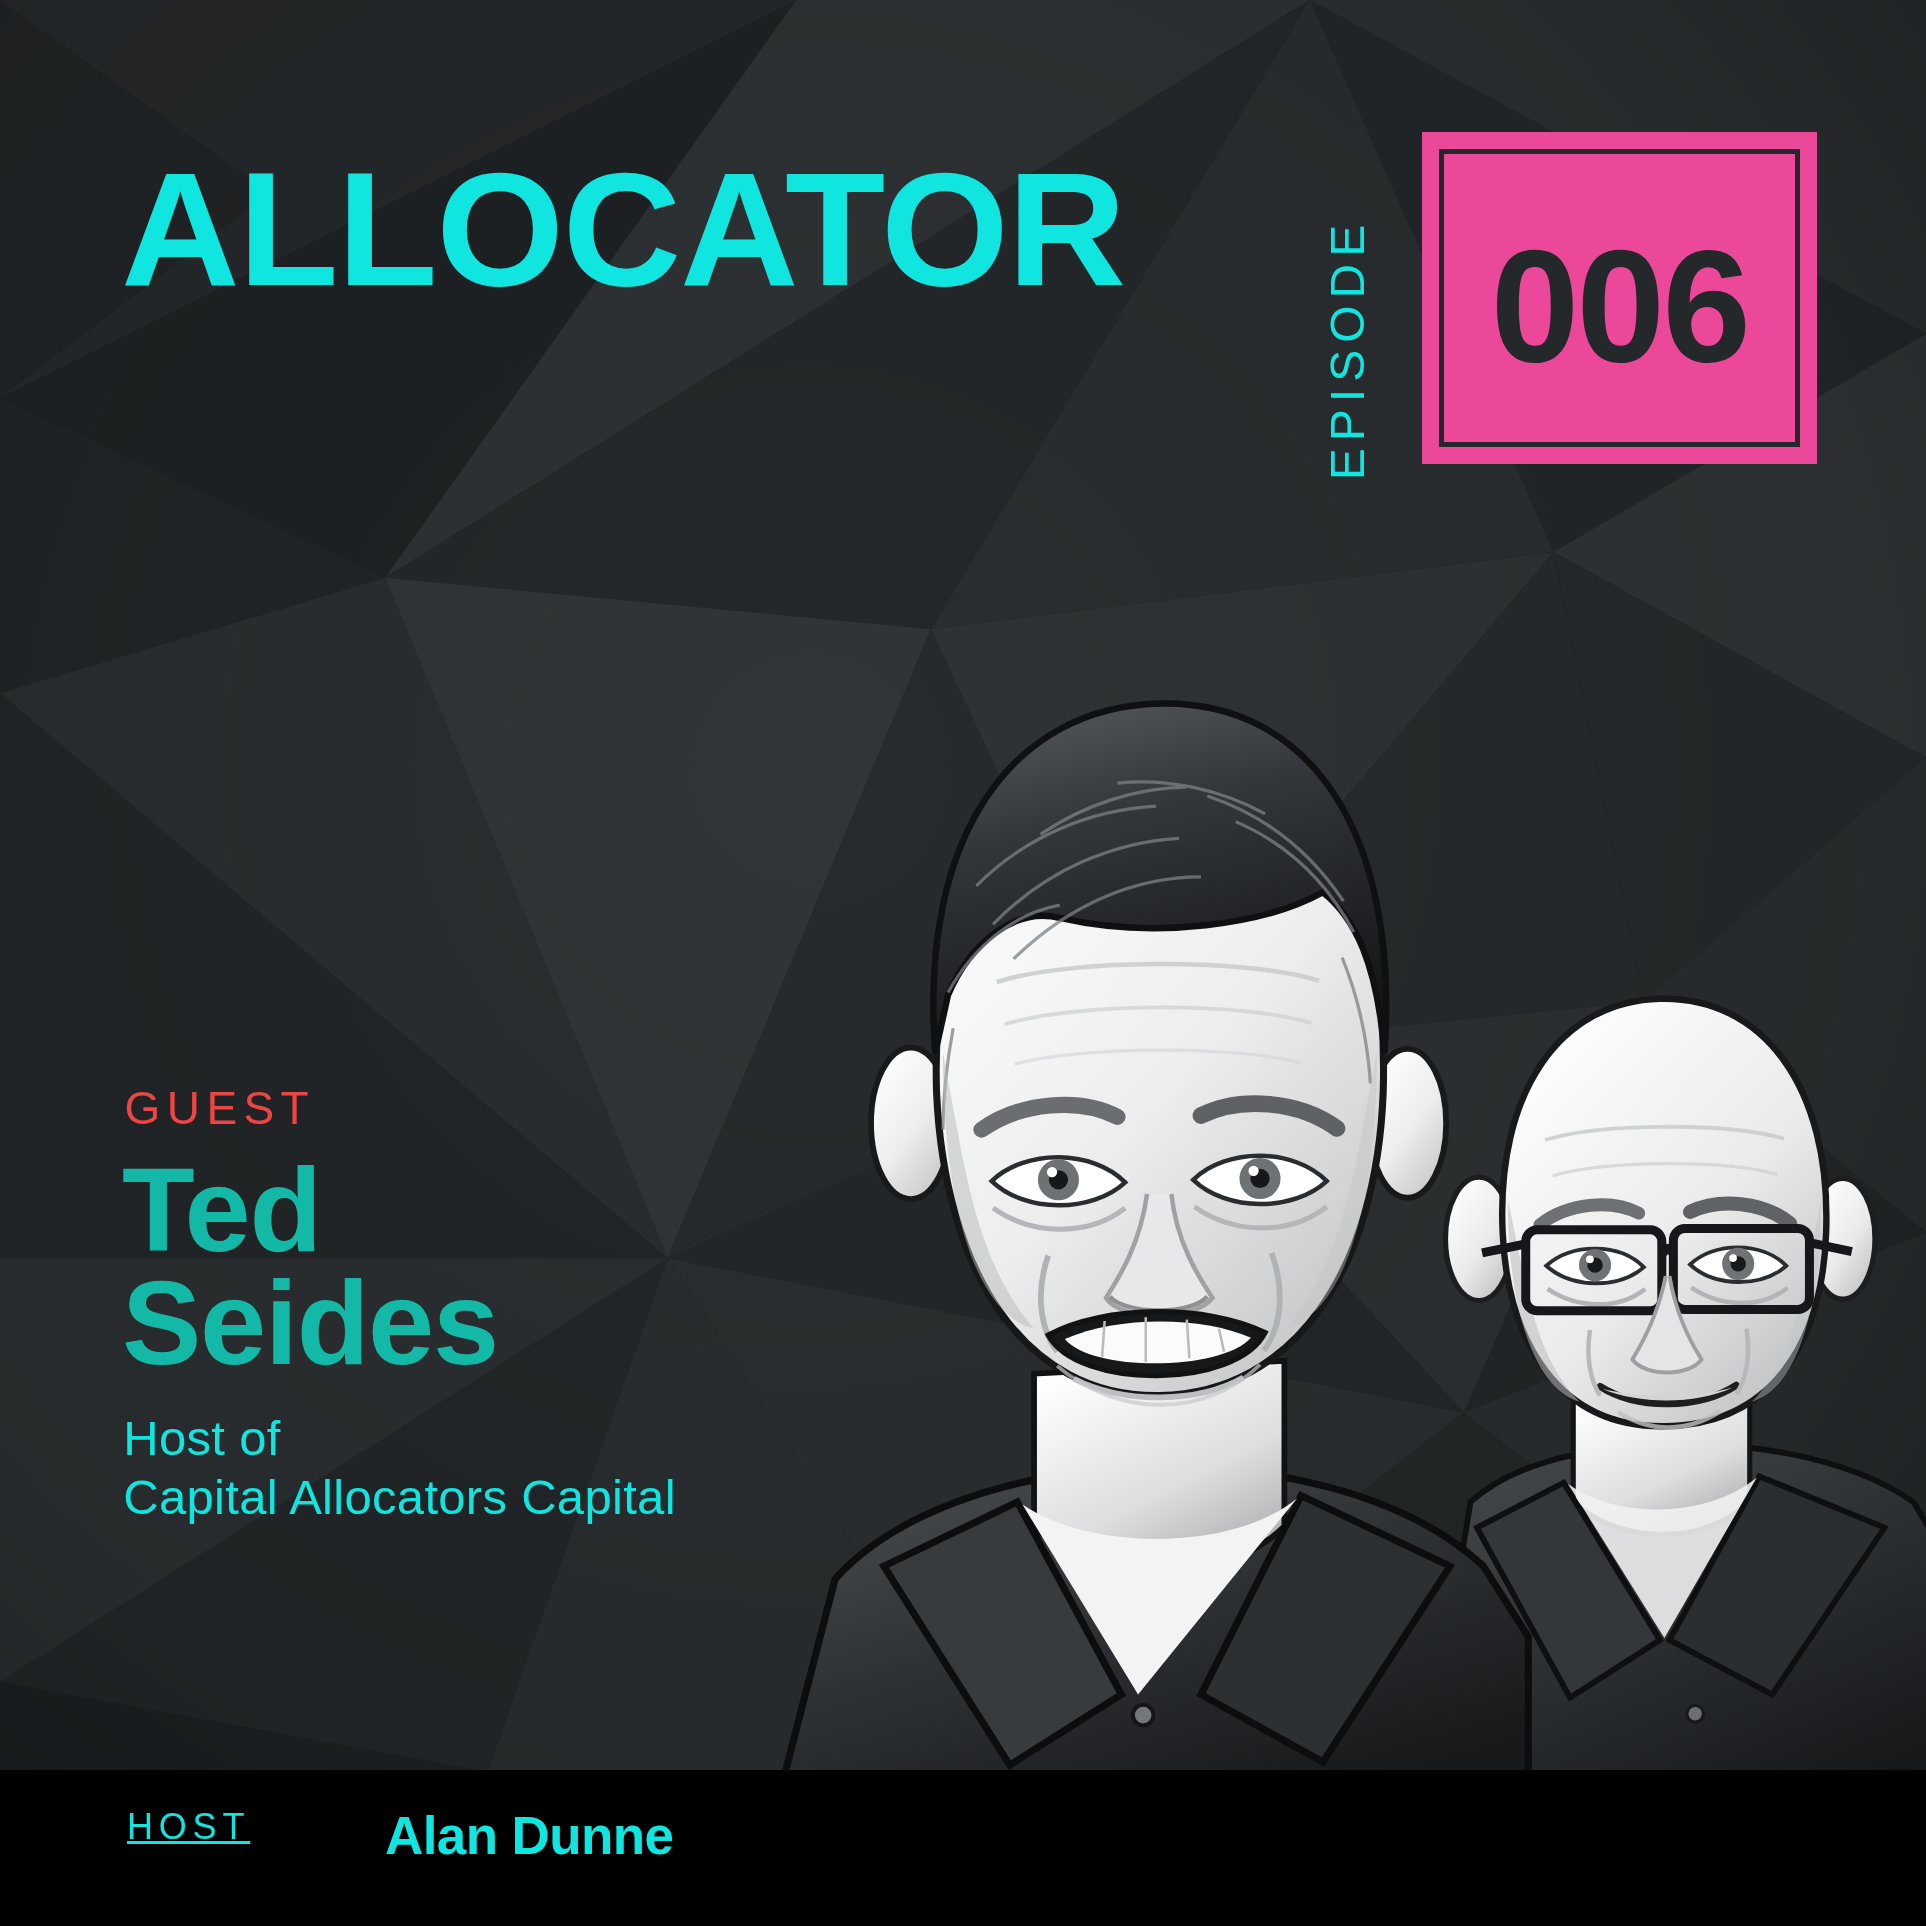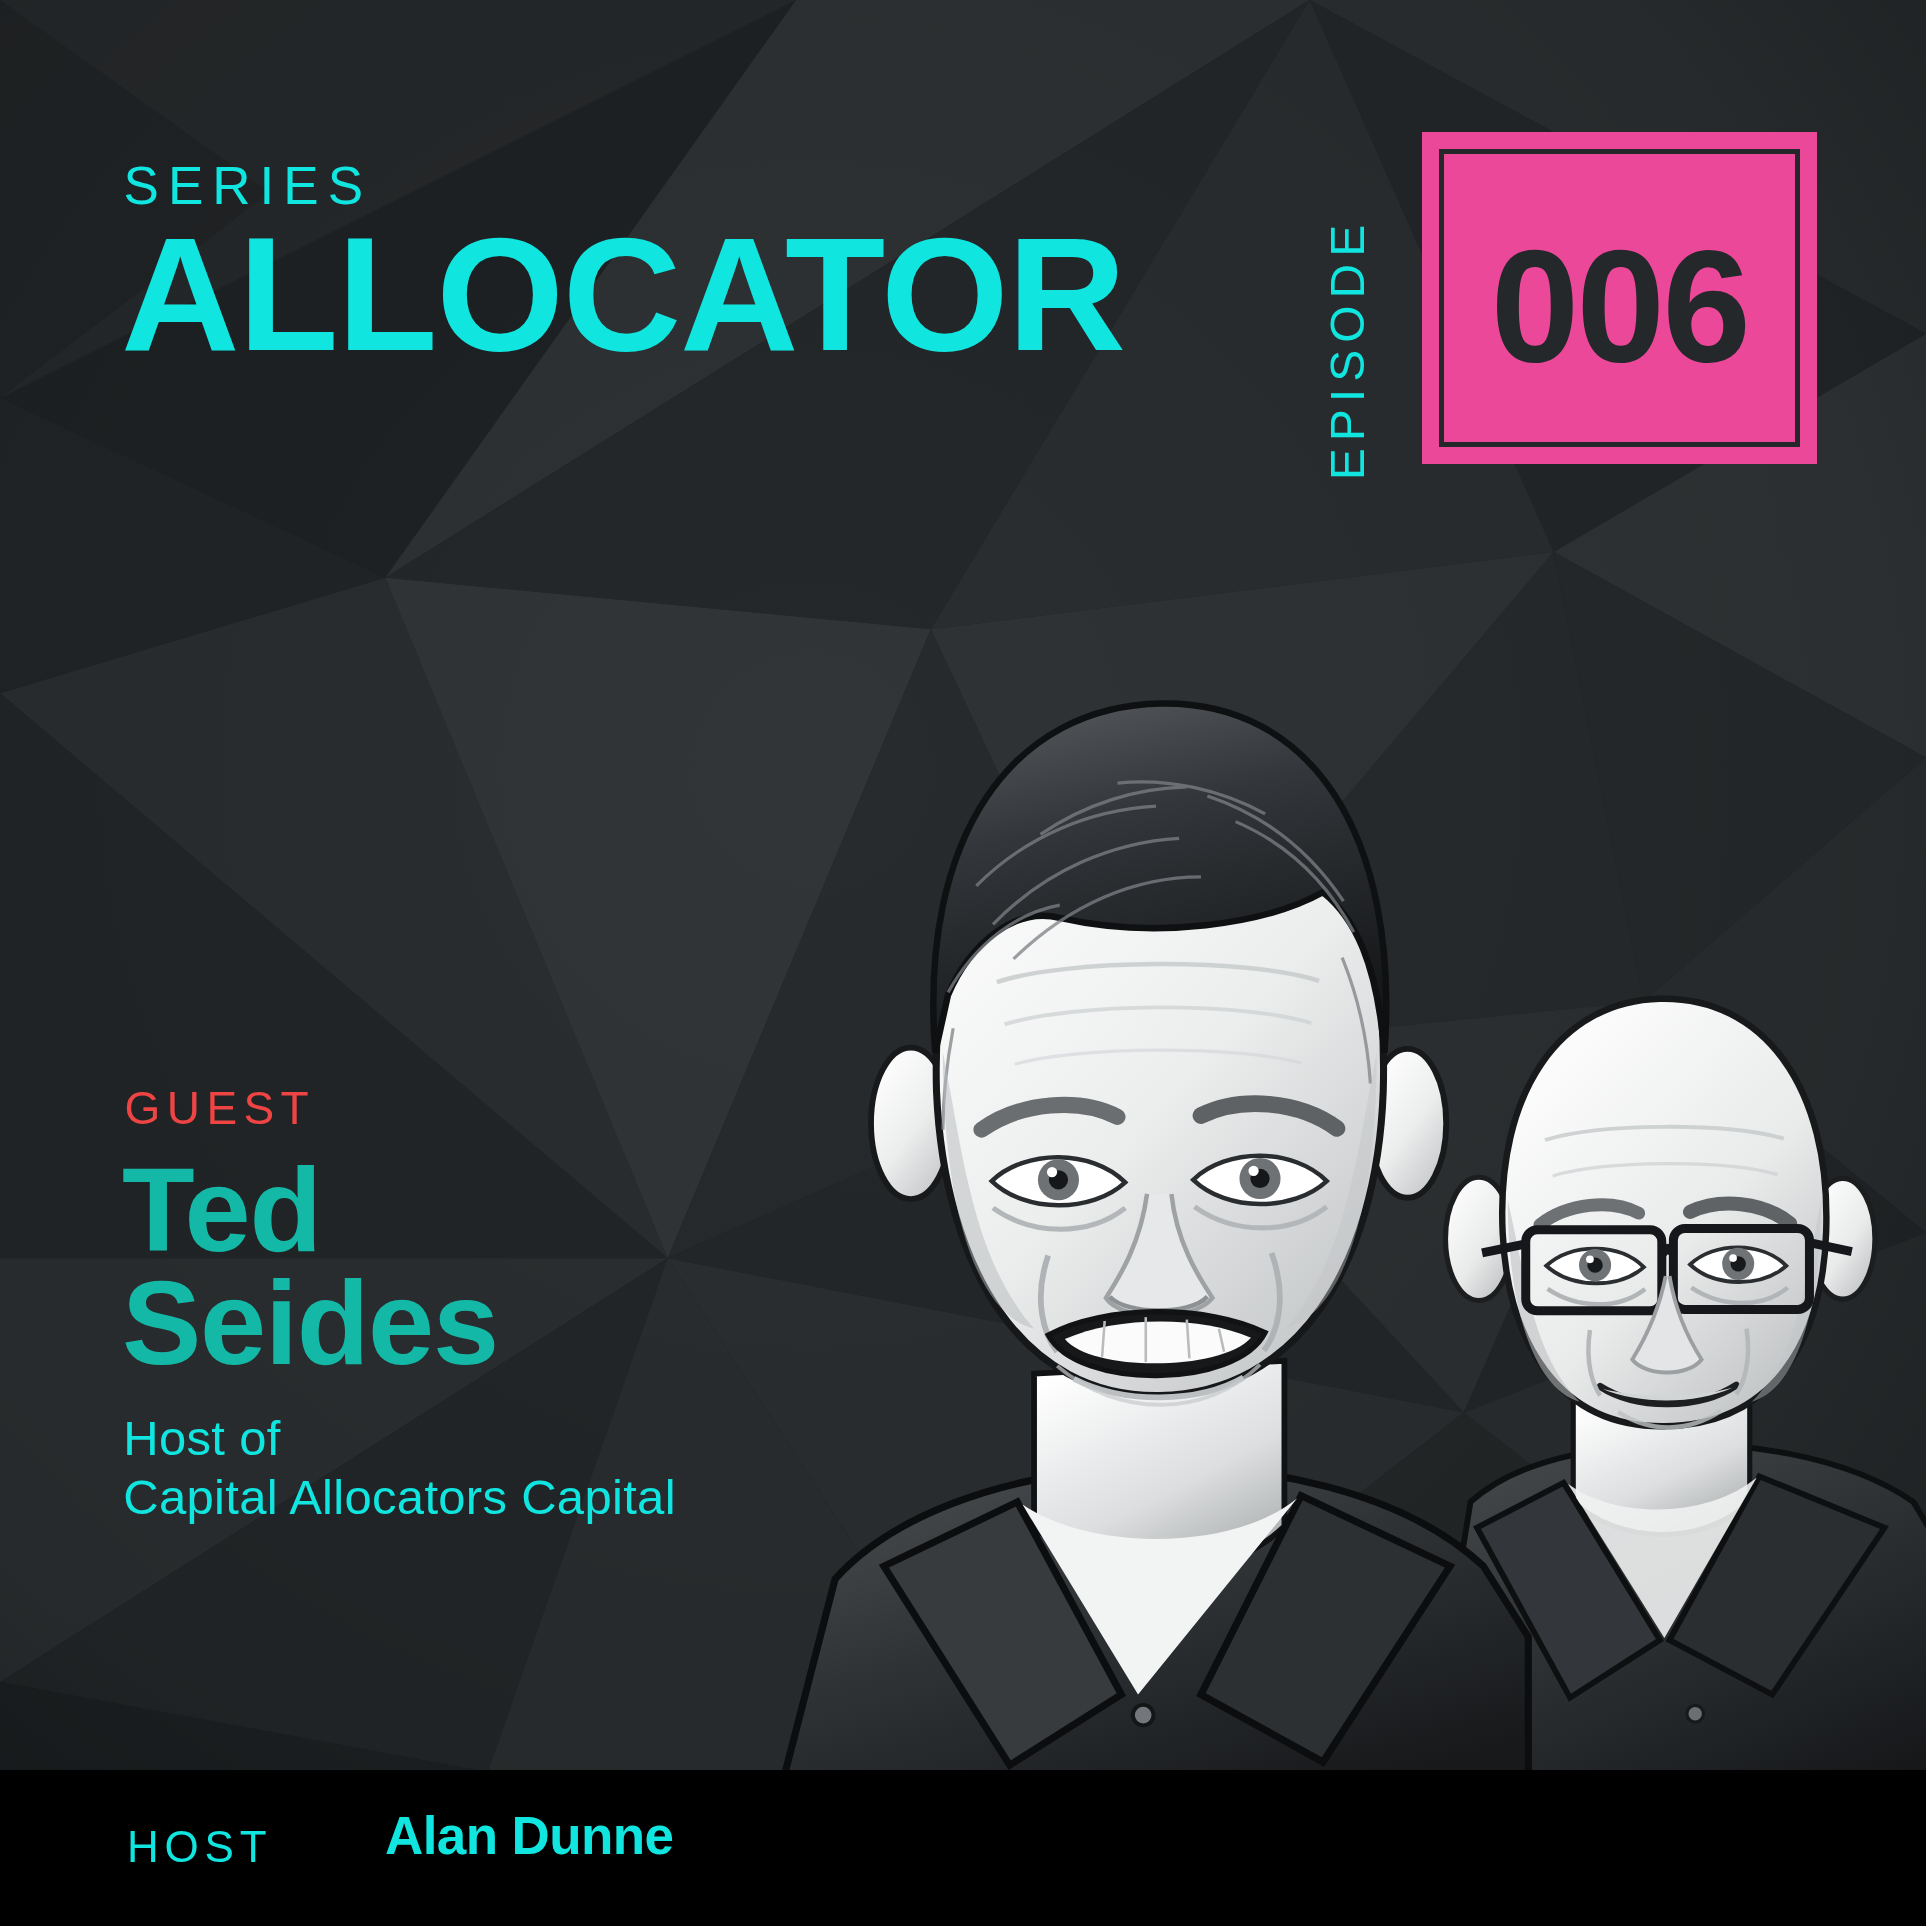--- a/index.html
+++ b/index.html
@@ -120,26 +120,27 @@
 
   
   .host-bar{
     position:absolute;
     left:0;right:0;bottom:0;
     height:156px;
     background:#000000;
   }
   .host-kicker{
     position:absolute;
-    left:127px;top:55px;
-    color:#10e5e0;
-    font-size:44px;
+    left:127px;top:39px;
+    color:#10e5e0;
+    font-size:36px;
     font-weight:400;
     letter-spacing:5.8px;
     line-height:1;
+    text-decoration:underline;
   }
   .host-name{
     position:absolute;
     left:385px;top:39px;
     color:#10e5e0;
     font-size:53px;
     font-weight:700;
     letter-spacing:-0.6px;
     line-height:1;
   }
@@ -377,21 +378,20 @@
       </g>
 
       <path d="M492 1408 C570 1448 686 1446 756 1406" fill="none" stroke="#bcbfc1" stroke-width="9"></path>
       <path d="M466 1388 C560 1470 700 1468 782 1386" fill="none" stroke="#c6c9cb" stroke-width="6" opacity="0.7"></path>
 
       <circle cx="600" cy="1932" r="16" fill="#73767a" stroke="#131517" stroke-width="6"></circle>
     </g>
   </svg>
 
   <div class="series-block">
-    <div class="series-kicker">SERIES</div>
     <div class="series-title">ALLOCATOR</div>
   </div>
 
   <div class="episode-wrap">
     <div class="episode-vertical">
       <span>EPISODE</span>
     </div>
     <div class="episode-badge">
       <div class="episode-badge-inner"></div>
       <div class="episode-number">006</div>

